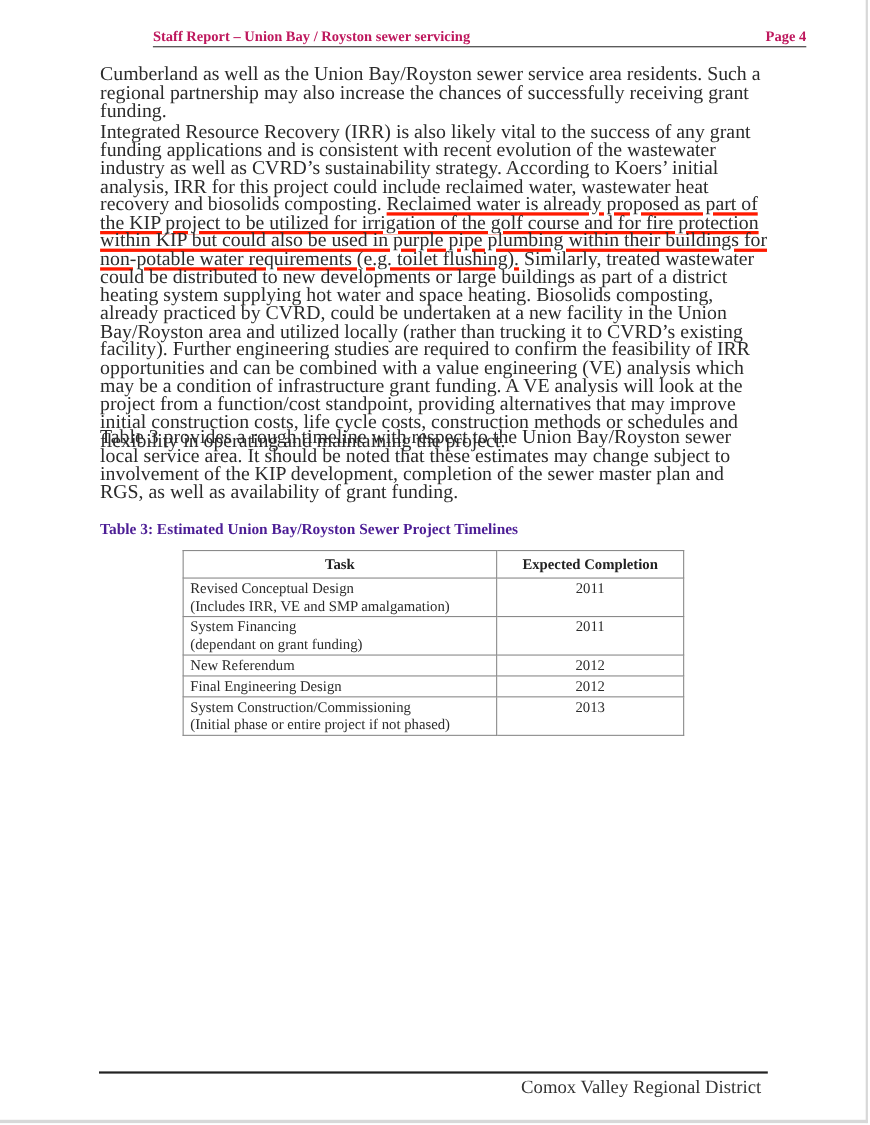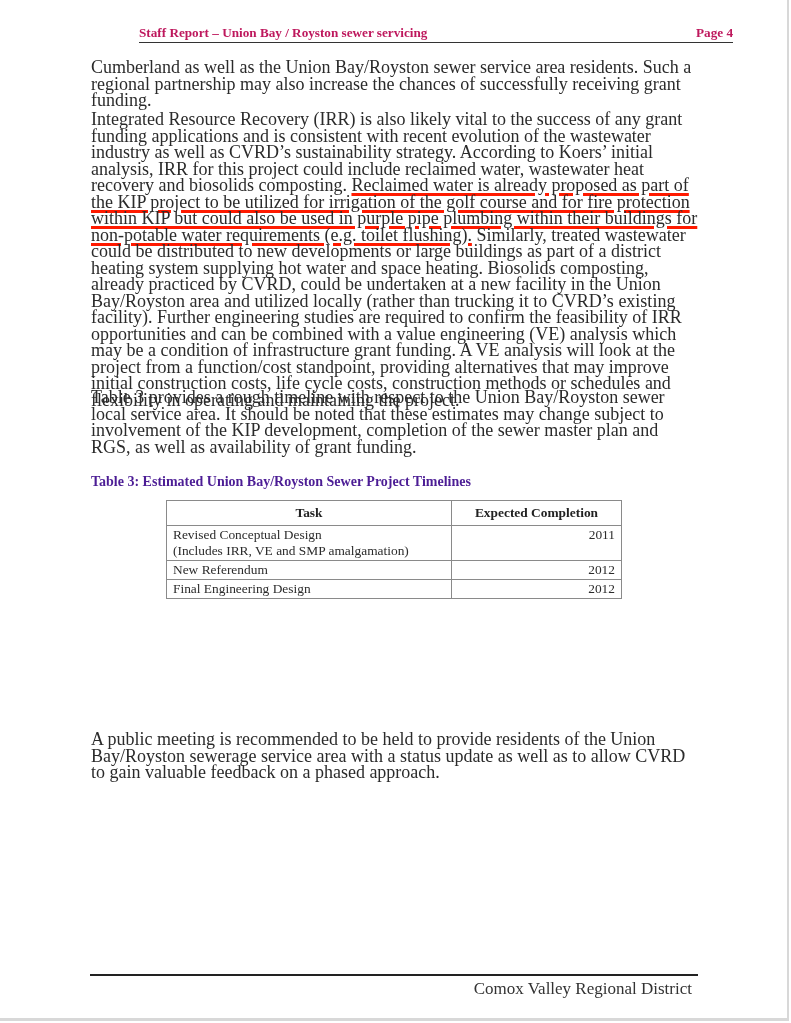--- a/index.html
+++ b/index.html
@@ -86,21 +86,21 @@
       line-height: 16px;
     }
     table.timeline th {
       font-weight: bold;
       text-align: center;
       height: 22px;
       vertical-align: middle;
       color: #222;
     }
     table.timeline th.col-task { width: 272px; }
-    table.timeline td.year { text-align: right; margin-top: 48px; }
+    table.timeline td.year { text-align: center; margin-top: 48px; }
     table.timeline td .sub { display: block; }
     .footer-rule {
       position: absolute;
       left: 90px;
       top: 974px;
       width: 608px;
       height: 0;
       border-top: 2px solid #222;
     }
     .footer-text {
@@ -146,33 +146,44 @@
     <tbody>
       <tr>
         <td>
           <span class="sub">Revised Conceptual Design</span>
           <span class="sub">(Includes IRR, VE and SMP amalgamation)</span>
         </td>
         <td class="year">2011</td>
       </tr>
       <tr>
         <td>
+          <span class="sub">System Financing</span>
+          <span class="sub">(dependant on grant funding)</span>
+        </td>
+        <td class="year">2011</td>
+      </tr>
+      <tr>
+        <td>
           <span class="sub">New Referendum</span>
         </td>
         <td class="year">2012</td>
       </tr>
       <tr>
         <td>
           <span class="sub">Final Engineering Design</span>
         </td>
         <td class="year">2012</td>
       </tr>
+      <tr>
+        <td>
+          <span class="sub">System Construction/Commissioning</span>
+          <span class="sub">(Initial phase or entire project if not phased)</span>
+        </td>
+        <td class="year">2013</td>
+      </tr>
     </tbody>
   </table>
 
-  <div class="para" style="top:731px;">
-    <p>A public meeting is recommended to be held to provide residents of the Union Bay/Royston sewerage service area with a status update as well as to allow CVRD to gain valuable feedback on a phased approach.</p>
-  </div>
 
   <div class="footer-rule"></div>
   <div class="footer-text">Comox Valley Regional District</div>
 
 </div>
 
 </body></html>

